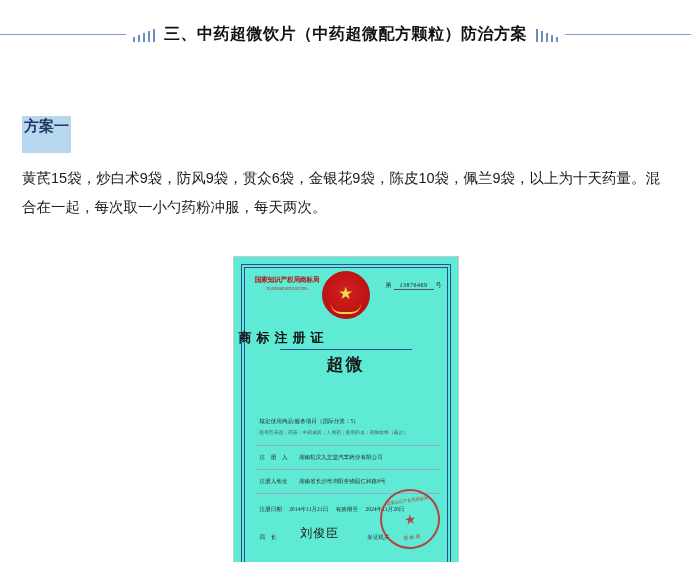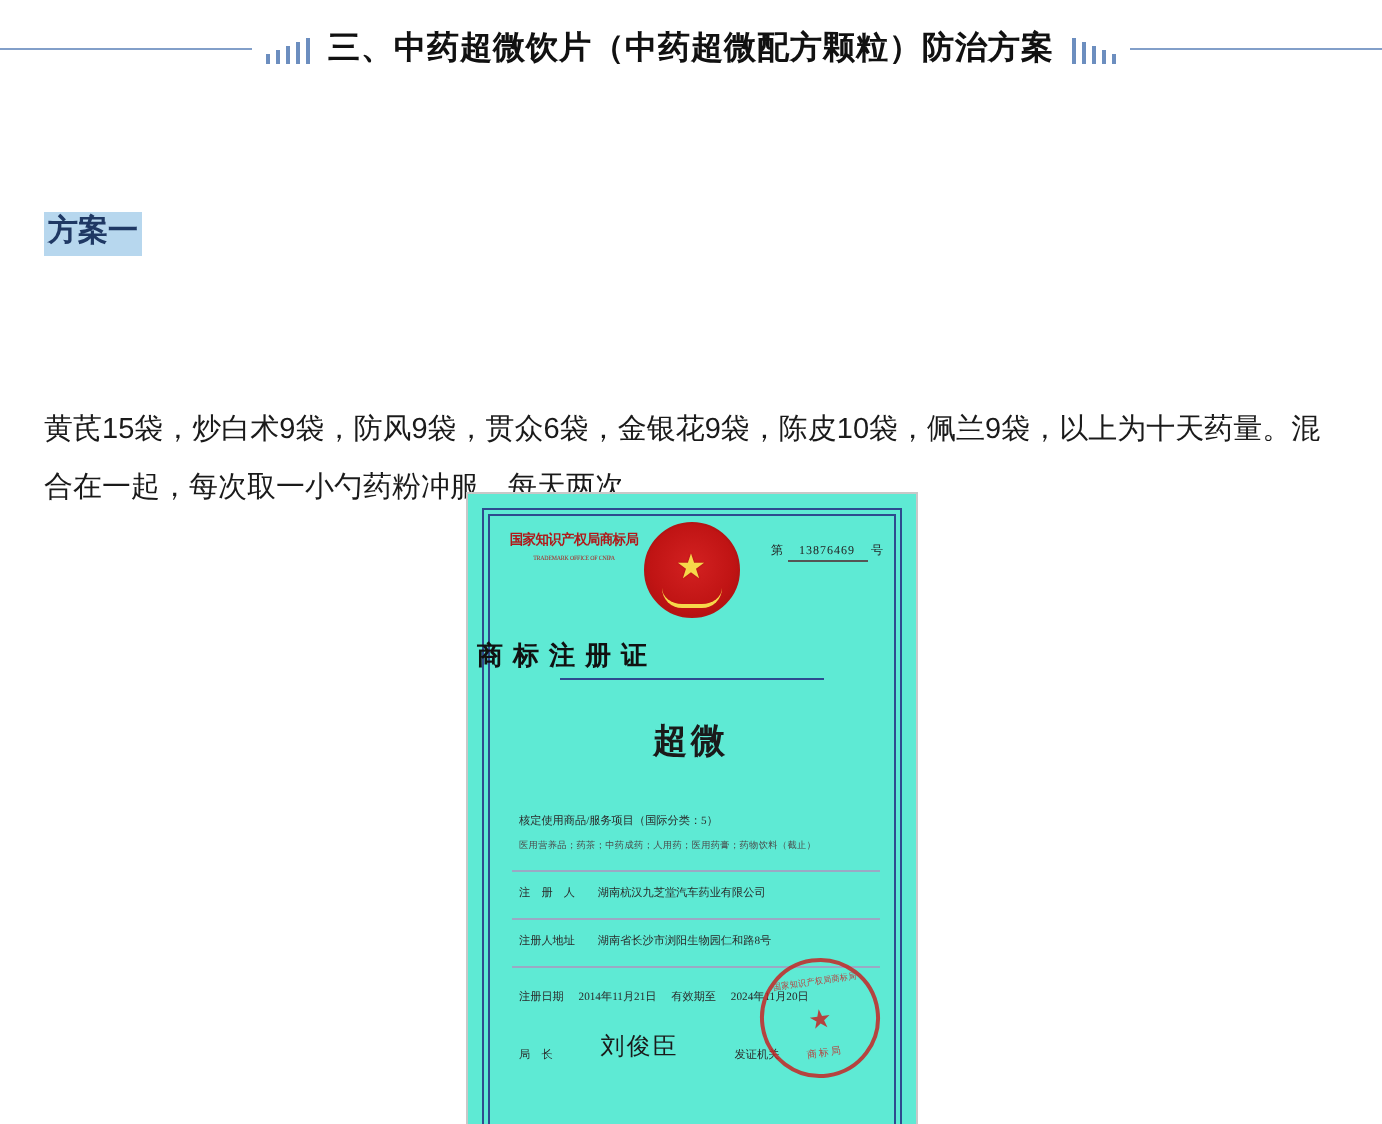--- a/index.html
+++ b/index.html
@@ -19,21 +19,21 @@
     width: 691px;
     height: 562px;
     box-sizing: border-box;
   }
 
   
   .heading-row {
     display: flex;
     align-items: center;
     justify-content: center;
-    margin-top: 14px;
+    margin-top: 24px;
     padding: 0 0;
   }
   .rule {
     flex: 1 1 auto;
     height: 1px;
     background: #6c8ebf;
     opacity: .85;
   }
   .ticks {
     display: flex;
@@ -69,35 +69,34 @@
 
   
   .section-label {
     position: absolute;
     left: 22px;
     top: 92px;
     font-size: 15px;
     font-weight: bold;
     color: #1f3864;
     background: #b7d7ee;
-    padding: 1px 2px 2px 2px;
+    padding: 1px 2px 17px 2px;
     line-height: 1.25;
   }
 
   
   .body-text {
     position: absolute;
     left: 22px;
     right: 22px;
     top: 140px;
     font-size: 14.5px;
     line-height: 2.0;
     color: #1a1a1a;
     text-align: left;
-    margin-top: 47px;
   }
 
   
   .cert-wrap {
     position: absolute;
     left: 0;
     right: 0;
     top: 232px;
     display: flex;
     justify-content: center;
@@ -211,21 +210,21 @@
     position: absolute;
     left: 46px;
     right: 46px;
     top: 92px;
     border-bottom: 1px solid #2e4b8f;
   }
   .cert-mark {
     position: absolute;
     left: 0;
     right: 0;
-    top: 112px;
+    top: 96px;
     text-align: center;
     font-size: 17px;
     font-weight: bold;
     color: #1a1a1a;
     letter-spacing: 2px;
     font-family: "Liberation Serif", "DejaVu Serif", serif;
   }
   .cert-field {
     position: absolute;
     left: 26px;

